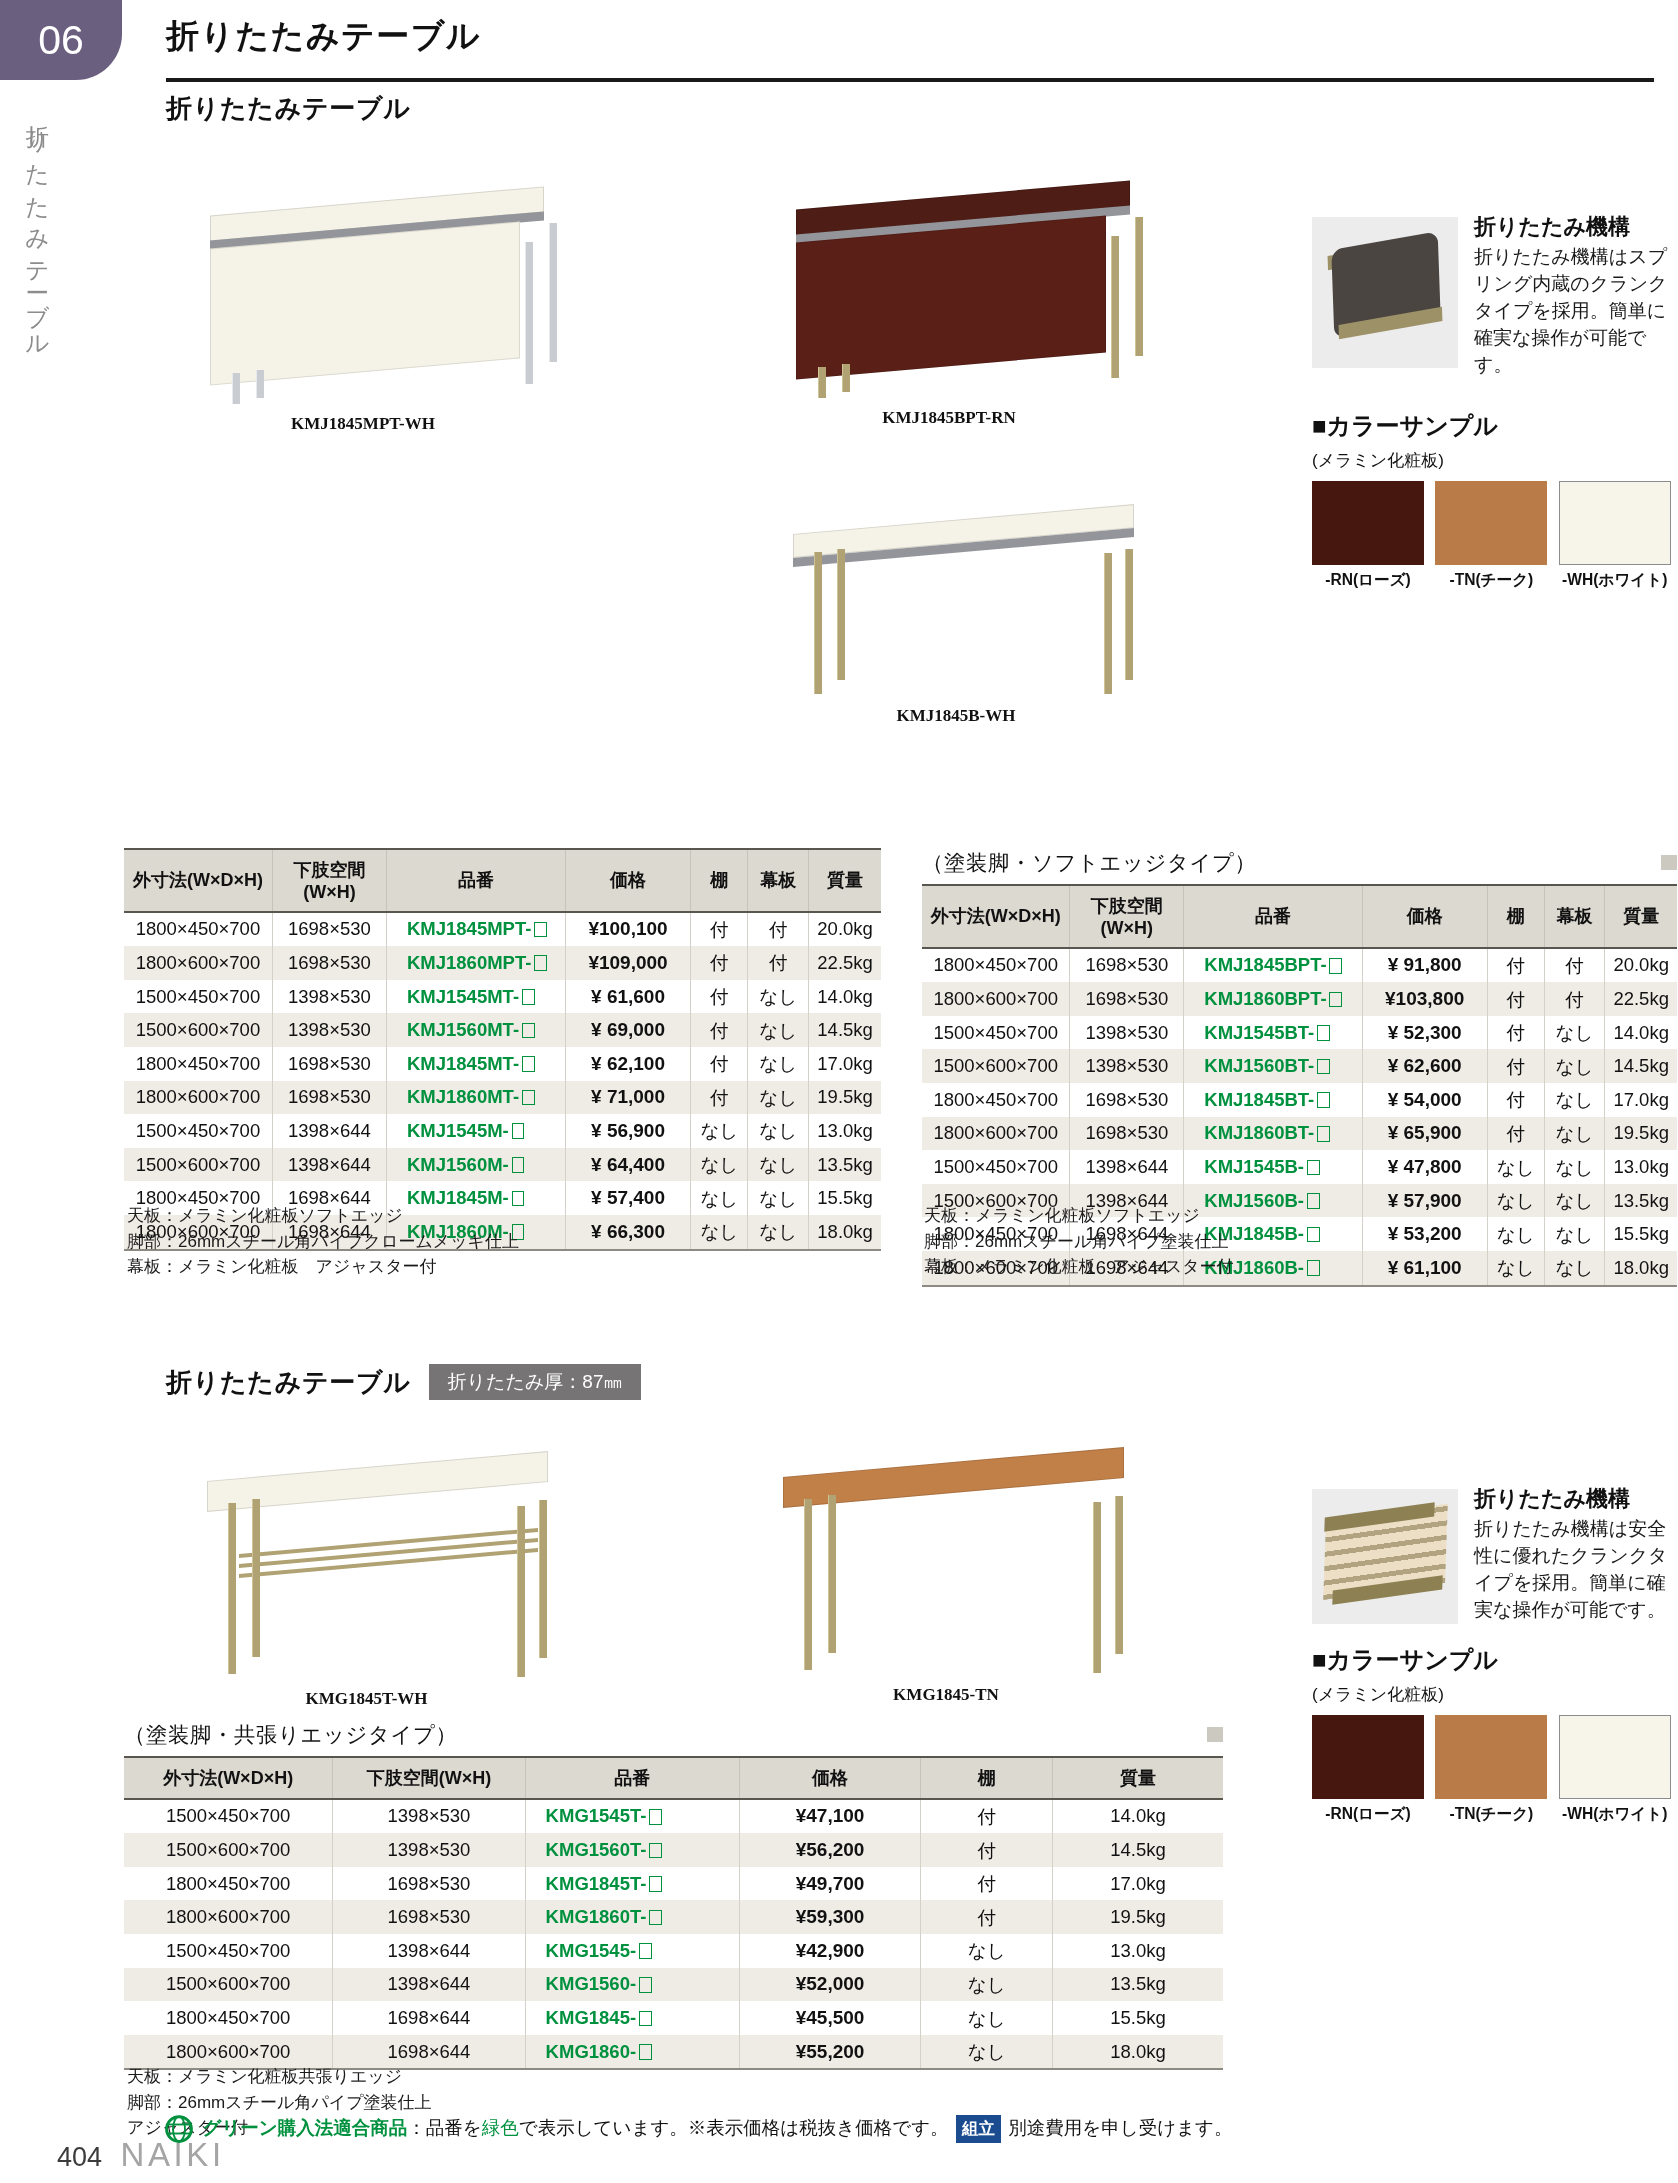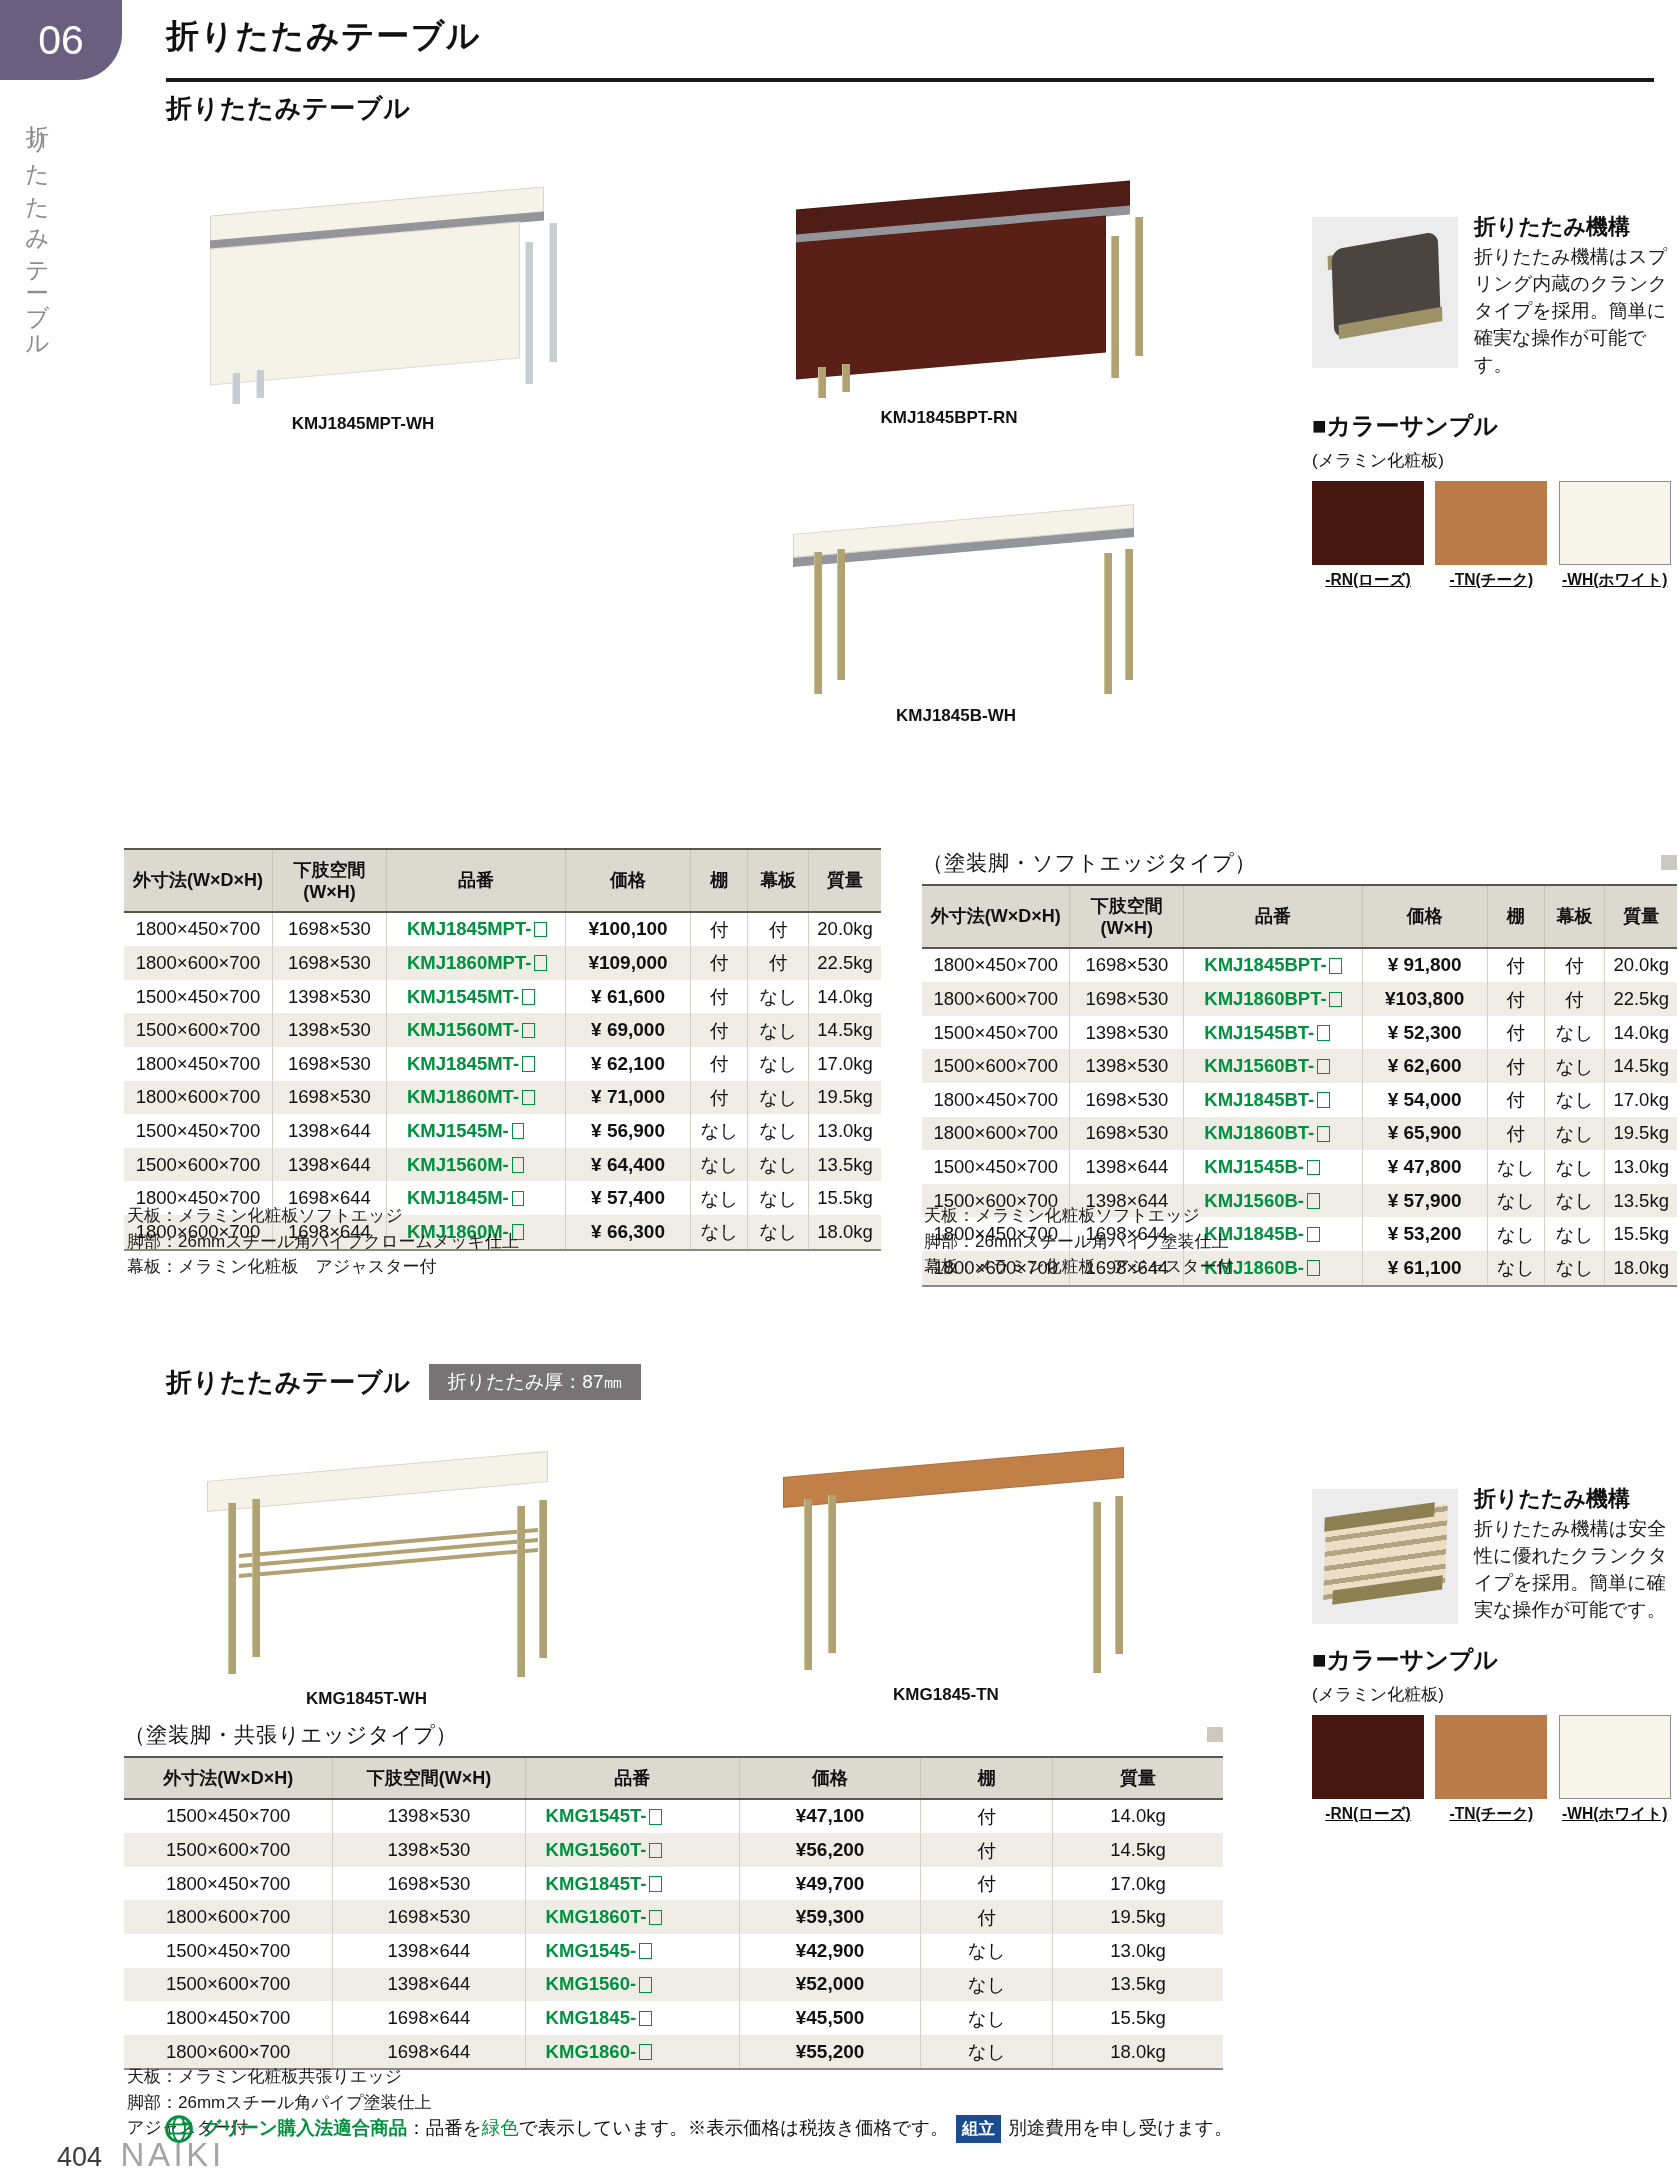--- a/index.html
+++ b/index.html
@@ -14,21 +14,21 @@
   .title-rule { position:absolute; left:166px; top:78px; width:1488px; height:3.6px; background:#1a1a1a; }
   .side-vert { position:absolute; left:21.3px; top:107px; writing-mode:vertical-rl; font-size:23.5px;
                color:#8c8c8c; letter-spacing:6.4px; height:341px; }
 
   
   .sec-head { position:absolute; display:flex; align-items:center; }
   .sec-title { font-size:26px; font-weight:bold; color:#111; letter-spacing:0.7px; }
   .thick-box { margin-left:18.5px; background:#767474; color:#fff; font-size:19px; padding:5px 18.5px; }
 
   
-  .product { position:absolute; }
+  .product { position:absolute;font-family:Liberation Serif, serif; }
   .ill { position:relative; height:213px; }
   .ill-sm { height:185px; }
   .ill-s2 { height:224px; }
   .i-top { position:absolute; transform:skewY(-5deg); border:0.7px solid rgba(0,0,0,.12); }
   .i-edge { position:absolute; transform:skewY(-5deg); background:#93959a; }
   .i-panel { position:absolute; transform:skewY(-5deg); border:0.7px solid rgba(0,0,0,.10); }
   .i-leg { position:absolute; width:7.8px; }
   .chrome { background:#c9ccd1; border-left:1.4px solid #e8eaee; }
   .tan { background:#b1a273; border-left:1.4px solid #cfc398; }
   .i-shelf { position:absolute; height:3.6px; transform:skewY(-5deg); background:#b9bcc0; }
@@ -49,21 +49,21 @@
                background-image:repeating-linear-gradient(0deg, rgba(130,115,70,.55) 0 5px, rgba(0,0,0,0) 5px 14.2px); }
   .mp-bar2 { position:absolute; height:10%; width:76%; background:#8d8154; transform:rotate(-8deg) skewX(-10deg); }
   .mech-title { position:absolute; left:162px; top:1.4px; font-size:22px; font-weight:bold; color:#111; }
   .mech-body { position:absolute; left:162px; top:33px; width:206px; font-size:19px; line-height:1.42; color:#1a1a1a; }
 
   
   .colors { position:absolute; width:370px; }
   .c-head { font-size:24px; font-weight:bold; color:#111; }
   .c-sub { font-size:17px; margin-top:7.1px; color:#111; }
   .swatch-row { margin-top:8.5px; display:flex; gap:11.4px; }
-  .sw-wrap { width:112px;text-decoration:underline; }
+  .sw-wrap { width:112px; }
   .sw { width:112px; height:84px; }
   .sw0 { background-image:repeating-linear-gradient(175deg, rgba(0,0,0,.38) 0 4.3px, rgba(120,40,25,.28) 4.3px 10px, rgba(0,0,0,0) 10px 18.5px); }
   .sw1 { background-image:repeating-linear-gradient(178deg, rgba(120,60,20,.30) 0 3.6px, rgba(255,220,170,.28) 3.6px 8.5px, rgba(0,0,0,0) 8.5px 15.6px); }
   .sw2 { border:1.4px solid #8c8c8c; }
   .sw-label { font-size:15.6px; font-weight:bold; text-align:center; margin-top:5.7px; color:#111; }
 
   
   .tblock { position:absolute; }
   .t-title-row { display:flex; justify-content:space-between; align-items:center; margin-bottom:7.1px; }
   .t-title { font-size:21.3px; color:#111; letter-spacing:0.7px; }

